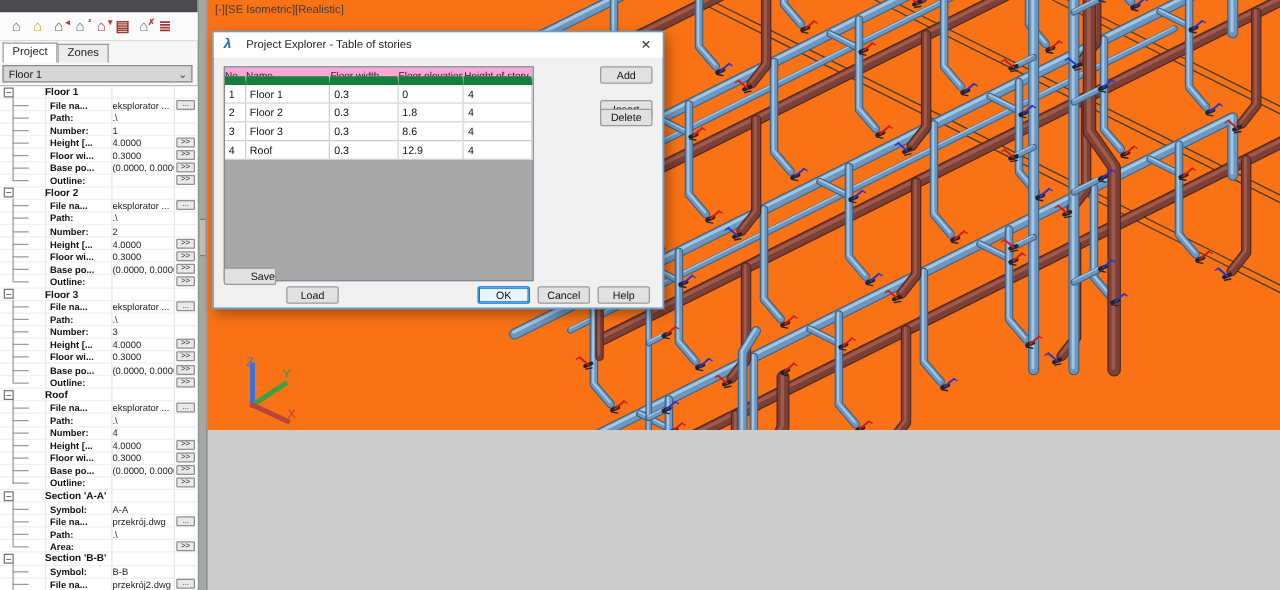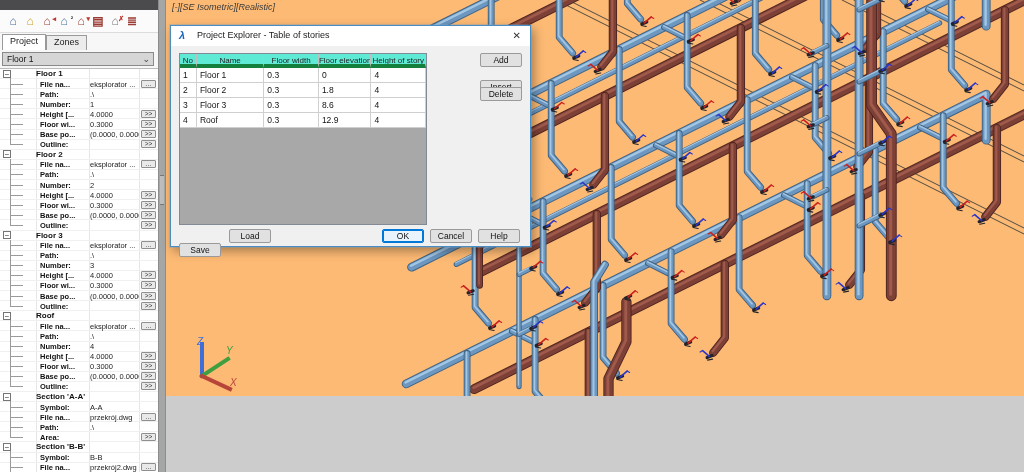--- a/index.html
+++ b/index.html
@@ -38,37 +38,37 @@
              white-space:nowrap;overflow:hidden;z-index:1;}
   .t-row .bt{position:absolute;right:2px;top:0.5px;width:15px;height:8px;background:#e9e9e9;
              border:1px solid #8f8f8f;border-radius:1px;font-size:6.5px;line-height:6px;text-align:center;
              color:#333;box-sizing:border-box;cursor:pointer;z-index:2;}
   
   #splitter{position:absolute;left:158px;top:0;width:8px;height:472px;background:#a5a6a6;z-index:4;cursor:ew-resize;
             border-left:1px solid #8c8c8c;border-right:1px solid #8c8c8c;box-sizing:border-box;}
   #splitter .grip{position:absolute;left:1px;right:1px;top:175px;height:28px;background:#bdbdbd;
                   border-top:1px solid #777;border-bottom:1px solid #777;}
   
-  #drawing{position:absolute;left:166px;top:0;width:858px;height:396px;background:#fdba74;overflow:hidden;font-style:italic;}
+  #drawing{position:absolute;left:166px;top:0;width:858px;height:344px;background:#f97316;overflow:hidden;}
   #vp-label{position:absolute;left:6px;top:2px;font-size:9px;color:#3a3a3a;z-index:3;cursor:pointer;}
   #pipes-svg{position:absolute;left:0;top:0;}
   #ucs-svg{position:absolute;left:20px;bottom:2px;}
   
   #dialog{position:absolute;left:170px;top:25px;width:361px;height:222px;background:#f0f0f0;
           border:1px solid #4a8dc2;box-shadow:0 0 0 1px rgba(120,160,200,.35),3px 4px 10px rgba(0,0,0,.35);
           z-index:10;box-sizing:border-box;}
   #dlg-title{position:absolute;left:0;top:0;right:0;height:20px;background:#ffffff;cursor:move;}
   #dlg-icon{position:absolute;left:8px;top:3px;font-size:11px;font-weight:bold;color:#1565c0;font-style:italic;}
   #dlg-title-text{position:absolute;left:26px;top:4px;font-size:9px;color:#222;}
   #dlg-close{position:absolute;right:9px;top:4px;font-size:10px;color:#333;cursor:pointer;}
   #dlg-grid{position:absolute;left:8px;top:27px;width:248px;height:172px;background:#a8a8a8;
             border:1px solid #828a95;box-sizing:border-box;}
   .g-hdr{display:flex;height:14px;}
-  .g-hcell{background:#5eead4;border-right:1px solid #bfbfbf;border-bottom:4px solid #15803d;
-           font-size:8px;color:#222;text-align:center;line-height:13px;box-sizing:border-box;
+  .g-hcell{background:#f9a8d4;border-right:1px solid #bfbfbf;border-bottom:7px solid #15803d;
+           font-size:8px;color:#222;text-align:left;line-height:13px;box-sizing:border-box;
            overflow:hidden;white-space:nowrap;cursor:pointer;}
   .g-row{display:flex;height:15px;cursor:pointer;}
   .g-cell{background:#fff;border-right:1px solid #cfcfcf;border-bottom:1px solid #cfcfcf;
           font-size:8.5px;color:#111;padding-left:3px;line-height:14px;box-sizing:border-box;
           overflow:hidden;white-space:nowrap;}
   .btn{position:absolute;width:42px;height:14px;background:#e1e1e1;border:1px solid #9a9a9a;
        border-radius:2px;font-size:8.5px;line-height:12px;text-align:center;color:#111;
        box-sizing:border-box;cursor:pointer;}
   .btn.default{background:#e9f3fc;border-color:#0078d7;box-shadow:inset 0 0 0 1px #0078d7;}
 </style>
@@ -1040,21 +1040,21 @@
             <div class="g-cell" style="width: 55px;">4</div>
           </div>
         </div>
     </div>
     <div id="dlg-side-buttons">
         <div class="btn" style="left: 309px; top: 27px;">Add</div>
         <div class="btn" style="left: 309px; top: 44px; margin-top: 10px;">Insert</div>
         <div class="btn" style="left: 309px; top: 61px;">Delete</div>
       </div>
     <div id="dlg-bottom-buttons">
-        <div class="btn" style="left: 8px; top: 217px;">Save</div>
+        <div class="btn" style="left: 8px; top: 188px; text-align: right;">Save</div>
         <div class="btn" style="left: 58px; top: 203px;">Load</div>
         <div class="btn default" style="left: 211px; top: 203px;">OK</div>
         <div class="btn" style="left: 259px; top: 203px; text-align: center;">Cancel</div>
         <div class="btn" style="left: 307px; top: 203px;">Help</div>
       </div>
   </div>
 
 </div>
 
 </body></html>

